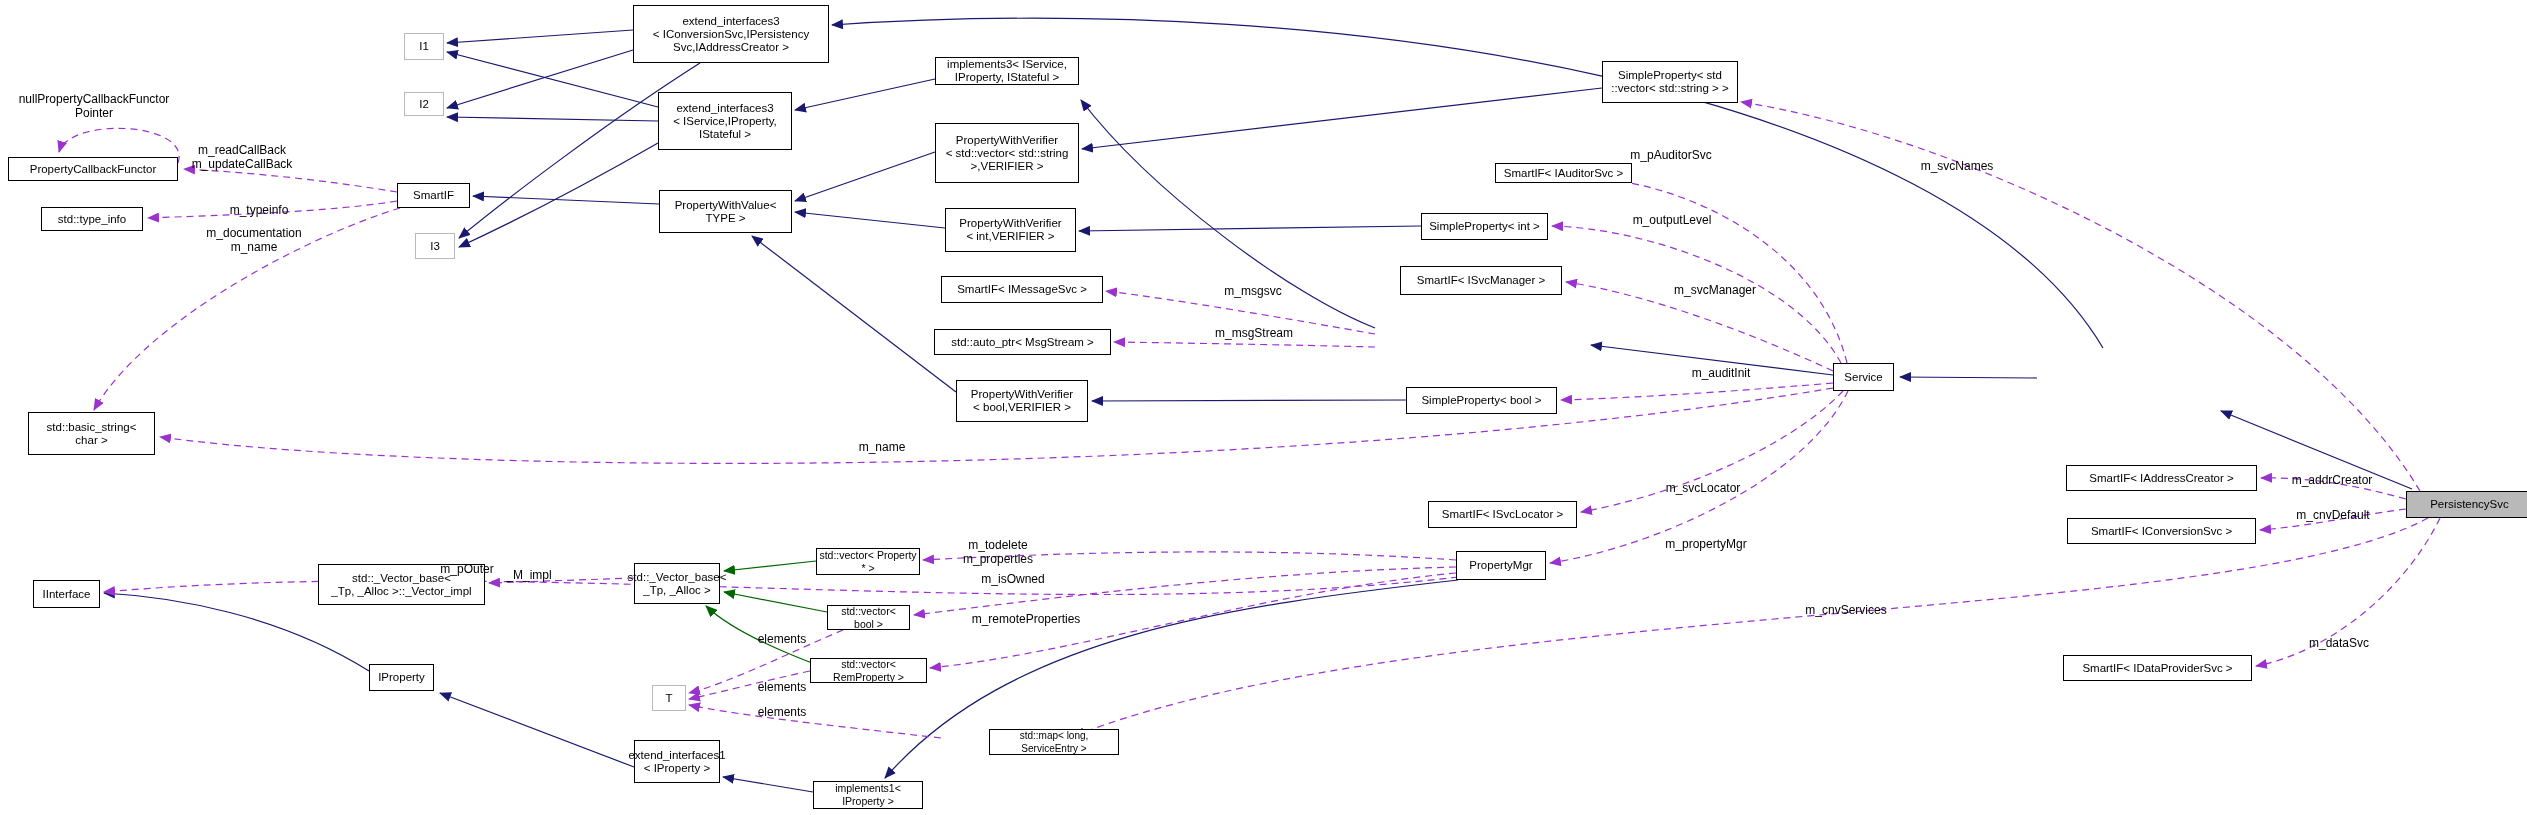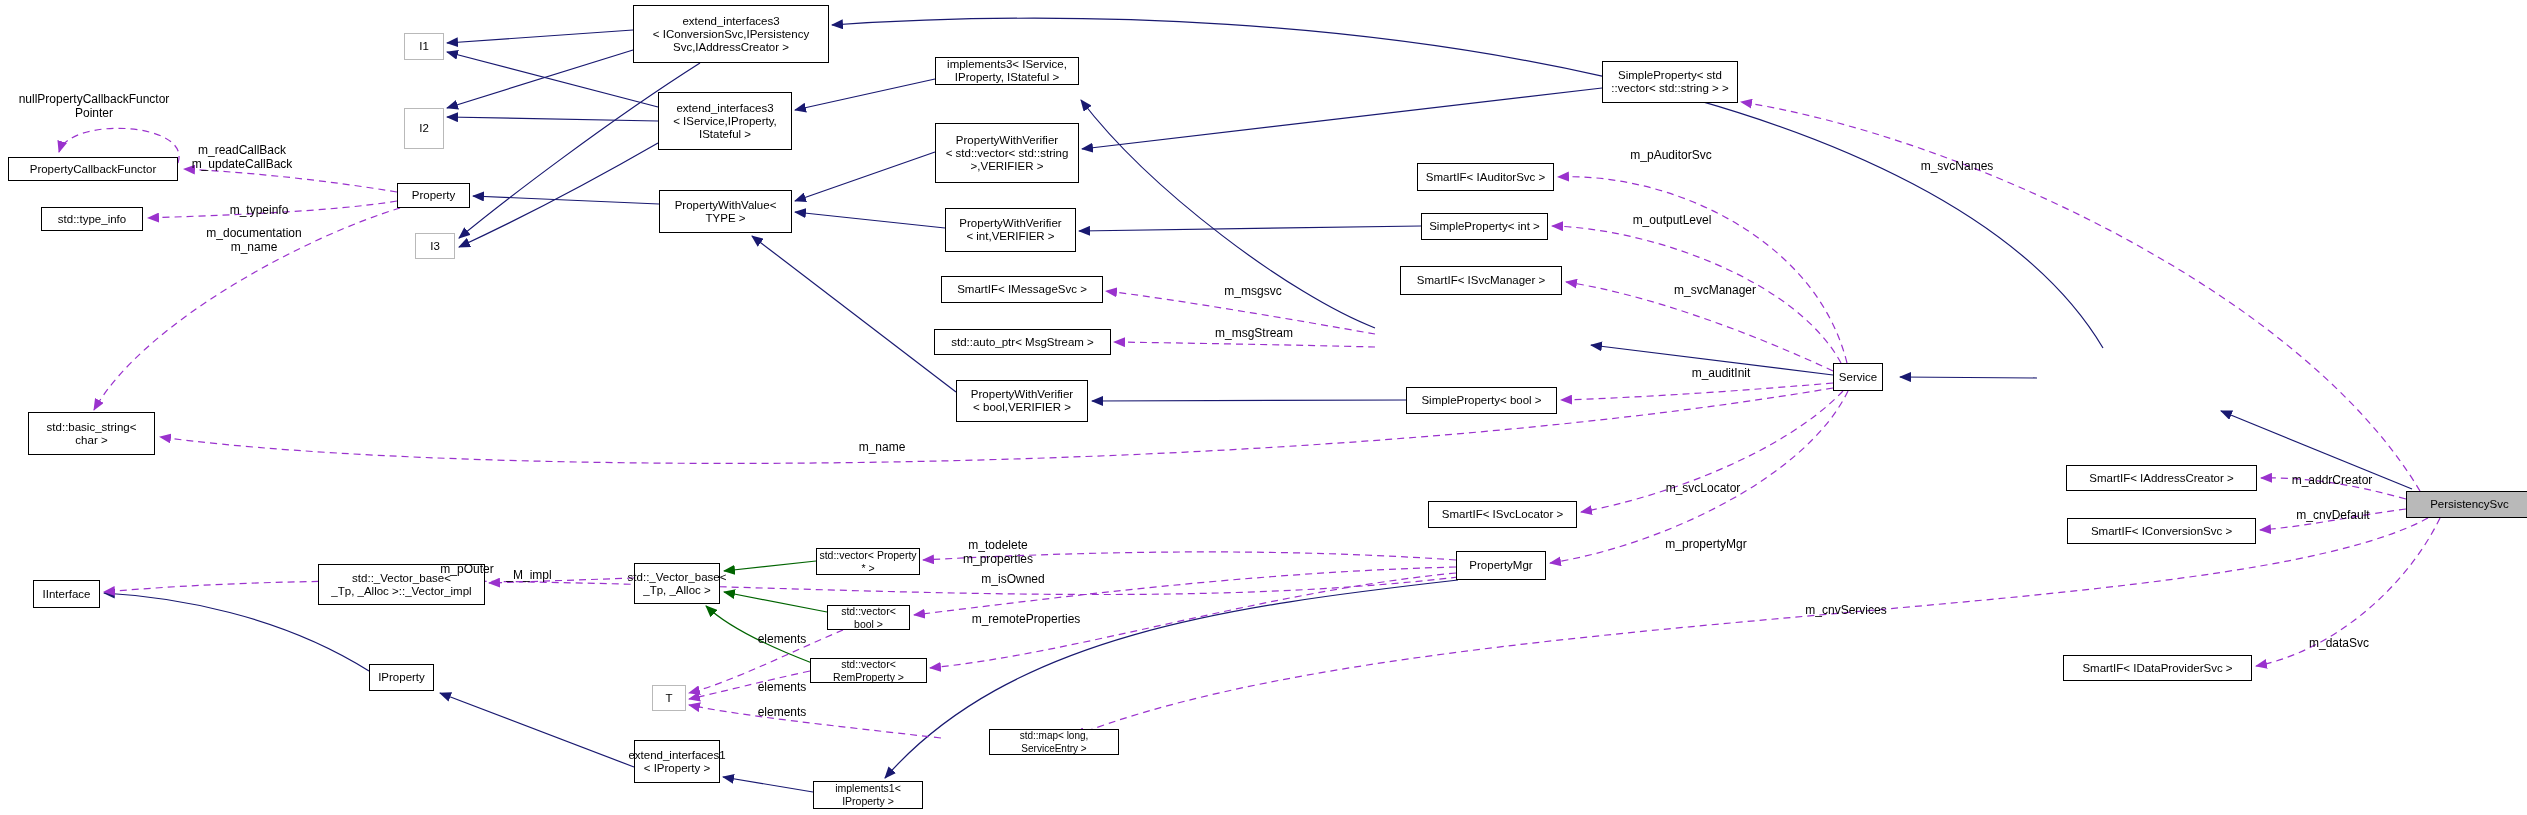--- a/index.html
+++ b/index.html
@@ -92,49 +92,49 @@
     <path d="M810,671 C763,681 722,692 689,699" marker-end="url(#ap)"></path>
     <path d="M941,738 C835,726 742,716 689,705" marker-end="url(#ap)"></path>
   </g>
 </svg>
 
 <div class="node" style="left:8px;top:157px;width:170px;height:24px">PropertyCallbackFunctor</div>
 <div class="node" style="left:41px;top:207px;width:102px;height:24px">std::type_info</div>
 <div class="node" style="left:28px;top:412px;width:127px;height:43px">std::basic_string&lt;
 char &gt;</div>
 <div class="node tmpl" style="left:404px;top:33px;width:40px;height:27px">I1</div>
-<div class="node tmpl" style="left:404px;top:108px;width:40px;height:41px">I2</div>
+<div class="node tmpl" style="left:404px;top:92px;width:40px;height:24px">I2</div>
 <div class="node tmpl" style="left:415px;top:233px;width:40px;height:26px">I3</div>
-<div class="node" style="left:397px;top:183px;width:73px;height:25px">Property</div>
+<div class="node" style="left:397px;top:183px;width:73px;height:25px">SmartIF</div>
 <div class="node" style="left:633px;top:5px;width:196px;height:58px">extend_interfaces3
 &lt; IConversionSvc,IPersistency
 Svc,IAddressCreator &gt;</div>
 <div class="node" style="left:658px;top:92px;width:134px;height:58px">extend_interfaces3
 &lt; IService,IProperty,
 IStateful &gt;</div>
 <div class="node" style="left:659px;top:190px;width:133px;height:43px">PropertyWithValue&lt;
 TYPE &gt;</div>
 <div class="node" style="left:935px;top:57px;width:144px;height:28px">implements3&lt; IService,
 IProperty, IStateful &gt;</div>
 <div class="node" style="left:935px;top:123px;width:144px;height:60px">PropertyWithVerifier
 &lt; std::vector&lt; std::string
 &gt;,VERIFIER &gt;</div>
 <div class="node" style="left:945px;top:208px;width:131px;height:44px">PropertyWithVerifier
 &lt; int,VERIFIER &gt;</div>
 <div class="node" style="left:941px;top:276px;width:162px;height:27px">SmartIF&lt; IMessageSvc &gt;</div>
 <div class="node" style="left:934px;top:329px;width:177px;height:26px">std::auto_ptr&lt; MsgStream &gt;</div>
 <div class="node" style="left:956px;top:380px;width:132px;height:42px">PropertyWithVerifier
 &lt; bool,VERIFIER &gt;</div>
-<div class="node" style="left:1417px;top:163px;width:137px;height:28px">SmartIF&lt; IAuditorSvc &gt;</div>
+<div class="node" style="left:1495px;top:163px;width:137px;height:20px">SmartIF&lt; IAuditorSvc &gt;</div>
 <div class="node" style="left:1421px;top:213px;width:127px;height:27px">SimpleProperty&lt; int &gt;</div>
 <div class="node" style="left:1400px;top:266px;width:162px;height:29px">SmartIF&lt; ISvcManager &gt;</div>
 <div class="node" style="left:1406px;top:387px;width:151px;height:27px">SimpleProperty&lt; bool &gt;</div>
 <div class="node" style="left:1602px;top:61px;width:136px;height:42px">SimpleProperty&lt; std
 ::vector&lt; std::string &gt; &gt;</div>
-<div class="node" style="left:1833px;top:363px;width:50px;height:28px">Service</div>
+<div class="node" style="left:1833px;top:363px;width:61px;height:28px">Service</div>
 <div class="node" style="left:2066px;top:465px;width:191px;height:26px">SmartIF&lt; IAddressCreator &gt;</div>
 <div class="node" style="left:2067px;top:518px;width:189px;height:26px">SmartIF&lt; IConversionSvc &gt;</div>
 <div class="node highlight" style="left:2406px;top:491px;width:127px;height:27px">PersistencySvc</div>
 <div class="node" style="left:1428px;top:501px;width:149px;height:27px">SmartIF&lt; ISvcLocator &gt;</div>
 <div class="node" style="left:1456px;top:551px;width:90px;height:29px">PropertyMgr</div>
 <div class="node" style="left:2063px;top:655px;width:189px;height:26px">SmartIF&lt; IDataProviderSvc &gt;</div>
 <div class="node" style="left:33px;top:580px;width:67px;height:28px">IInterface</div>
 <div class="node" style="left:318px;top:564px;width:167px;height:41px">std::_Vector_base&lt;
 _Tp, _Alloc &gt;::_Vector_impl</div>
 <div class="node" style="left:634px;top:563px;width:86px;height:41px">std::_Vector_base&lt;

